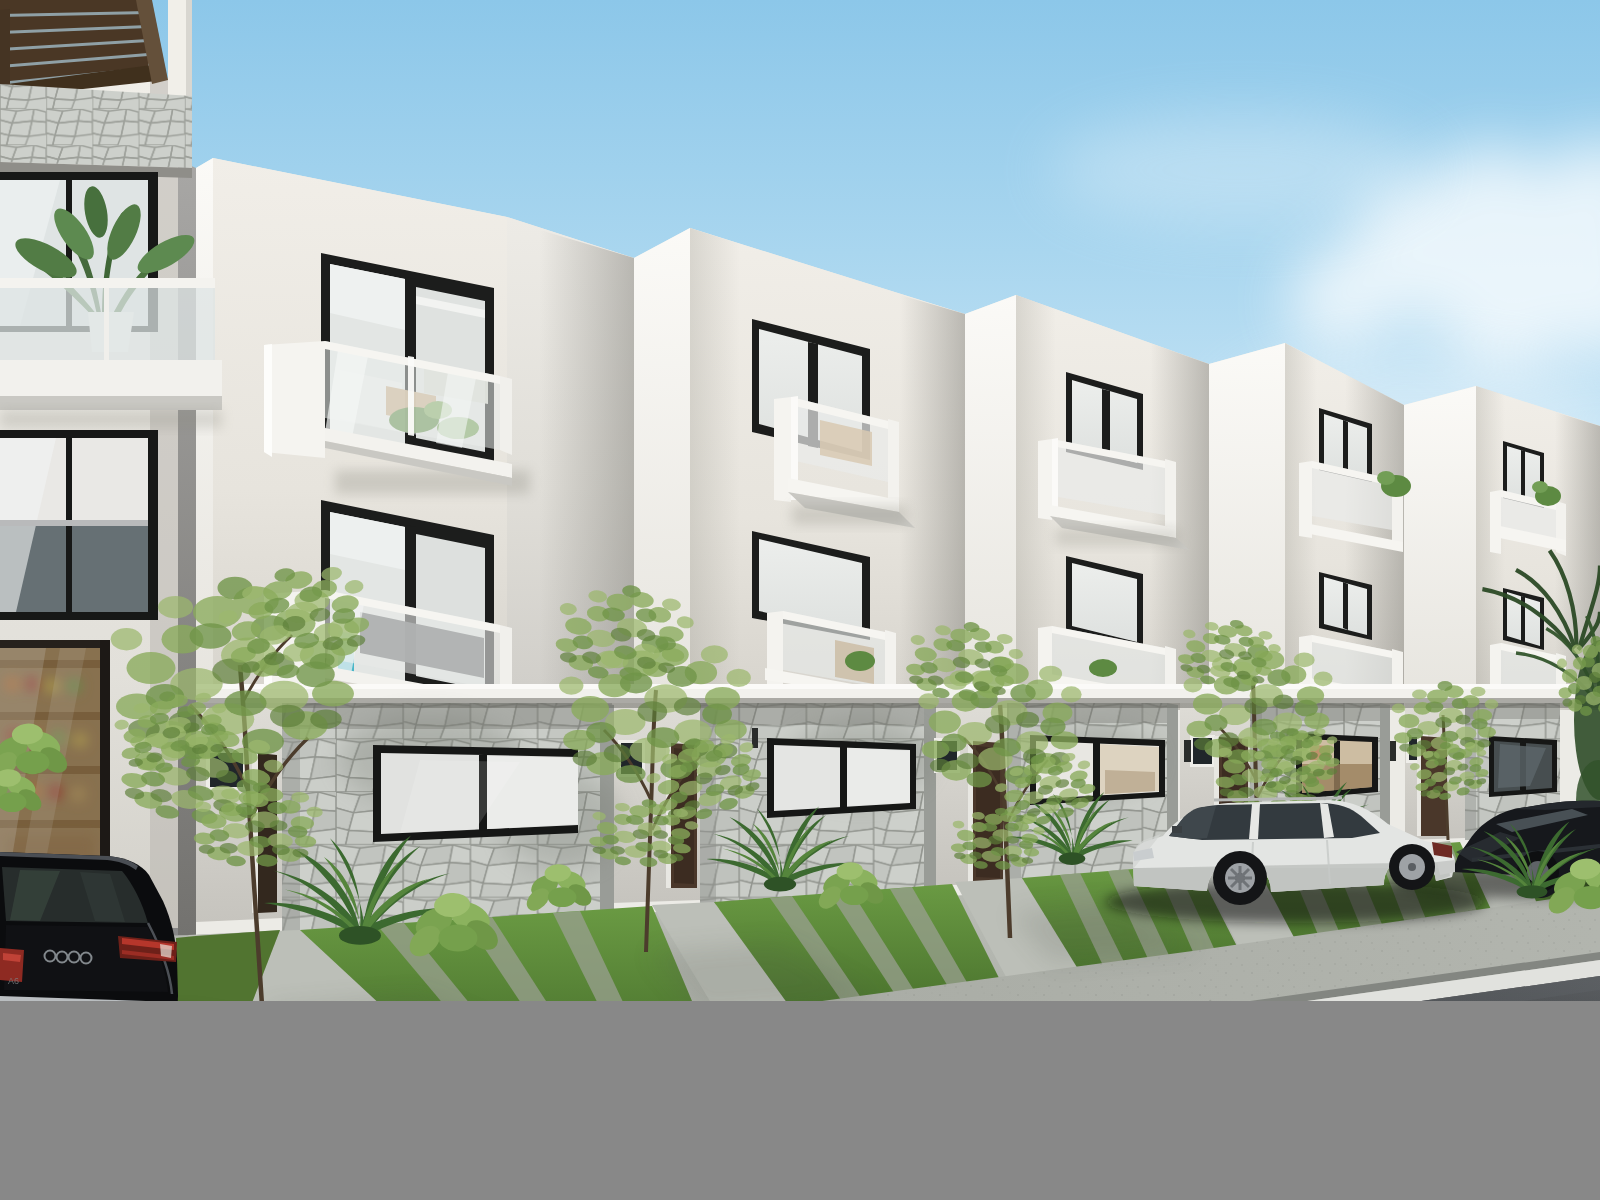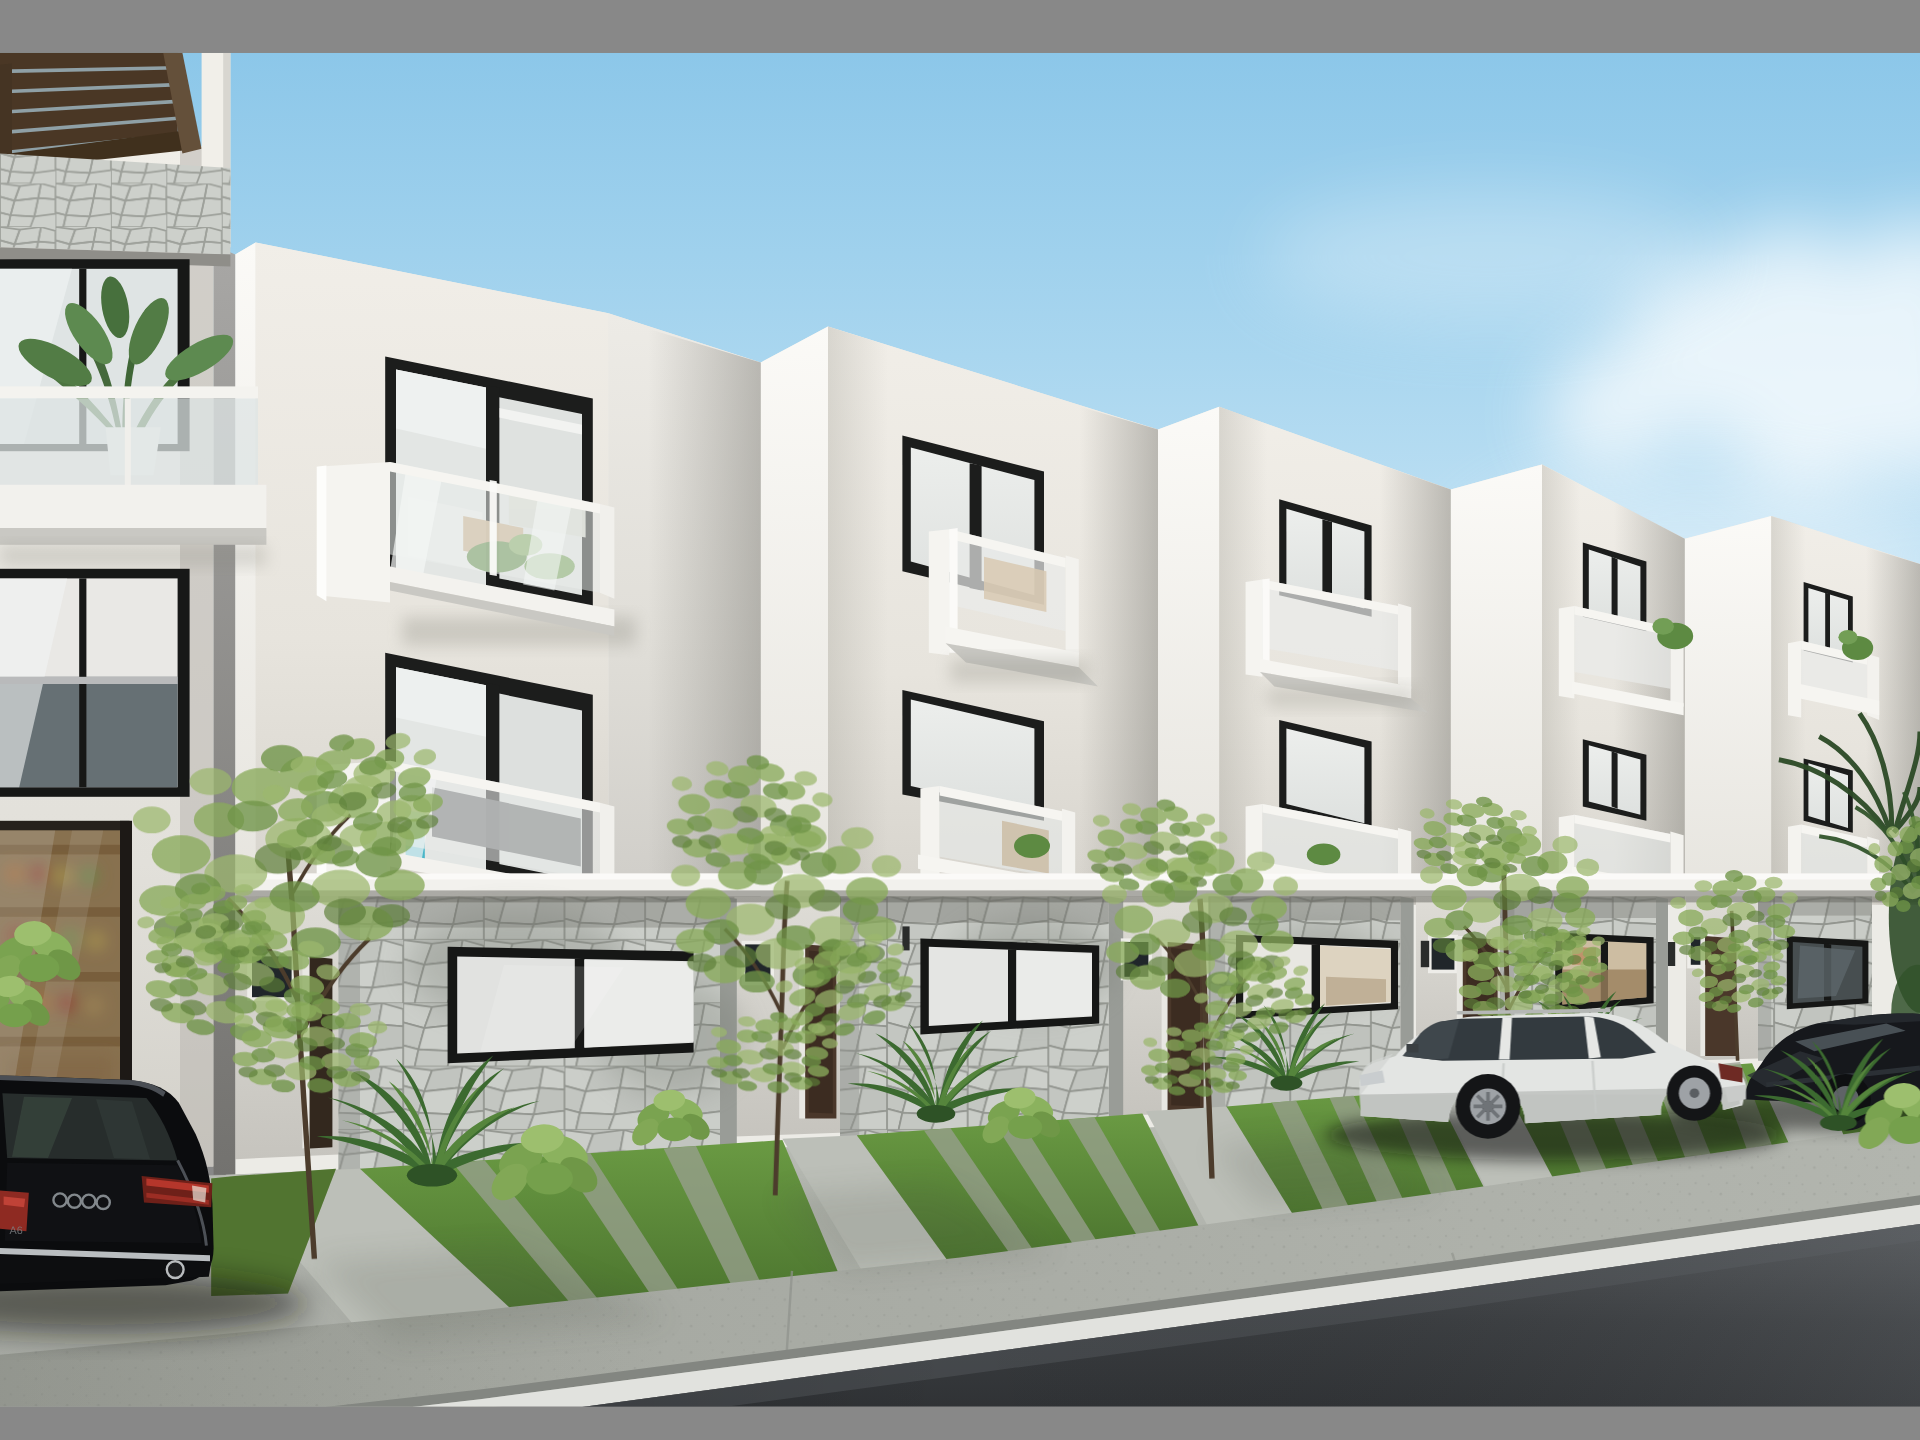--- a/index.html
+++ b/index.html
@@ -1,16 +1,16 @@
 <!DOCTYPE html>
 <html><head>
 <meta charset="utf-8">
 <style>
 html,body{margin:0;padding:0;background:#888;}
-#page{position:relative;width:1600px;height:1128px;overflow:hidden;font-family:"Liberation Sans",sans-serif;margin-top:44px;}
+#page{position:relative;width:1600px;height:1001px;overflow:hidden;font-family:"Liberation Sans",sans-serif;}
 svg{display:block;}
 </style>
 </head>
 <body>
 <div id="page">
 <svg width="1600" height="1200" viewBox="0 0 1600 1200" xmlns="http://www.w3.org/2000/svg">
 <defs>
 <linearGradient id="skyG" x1="0" y1="0" x2="0" y2="720" gradientUnits="userSpaceOnUse">
  <stop offset="0" stop-color="#8cc7e9"></stop>
  <stop offset="0.35" stop-color="#a9d6ef"></stop>

